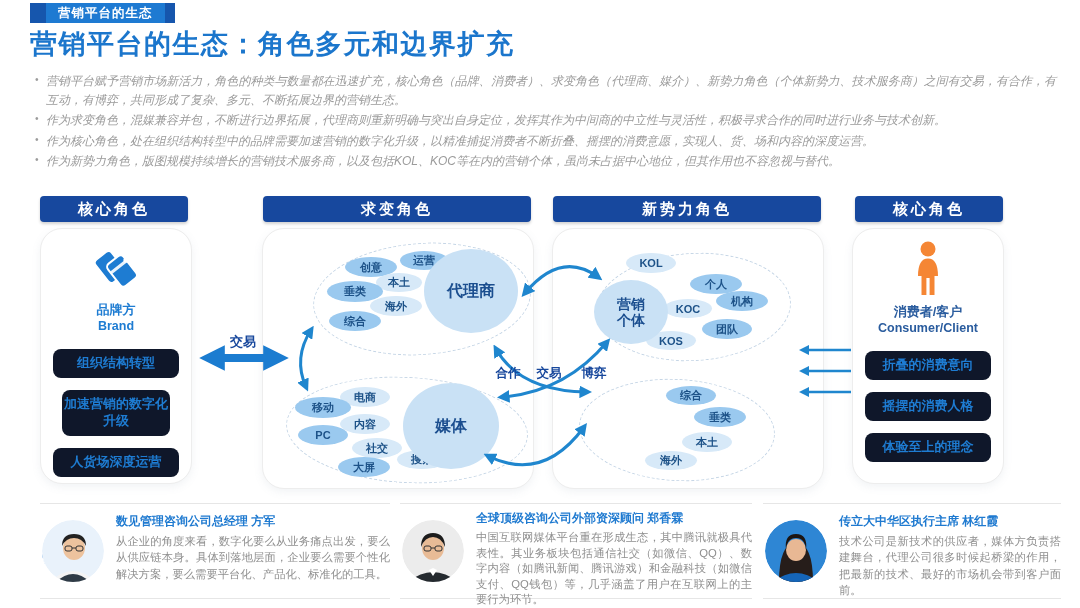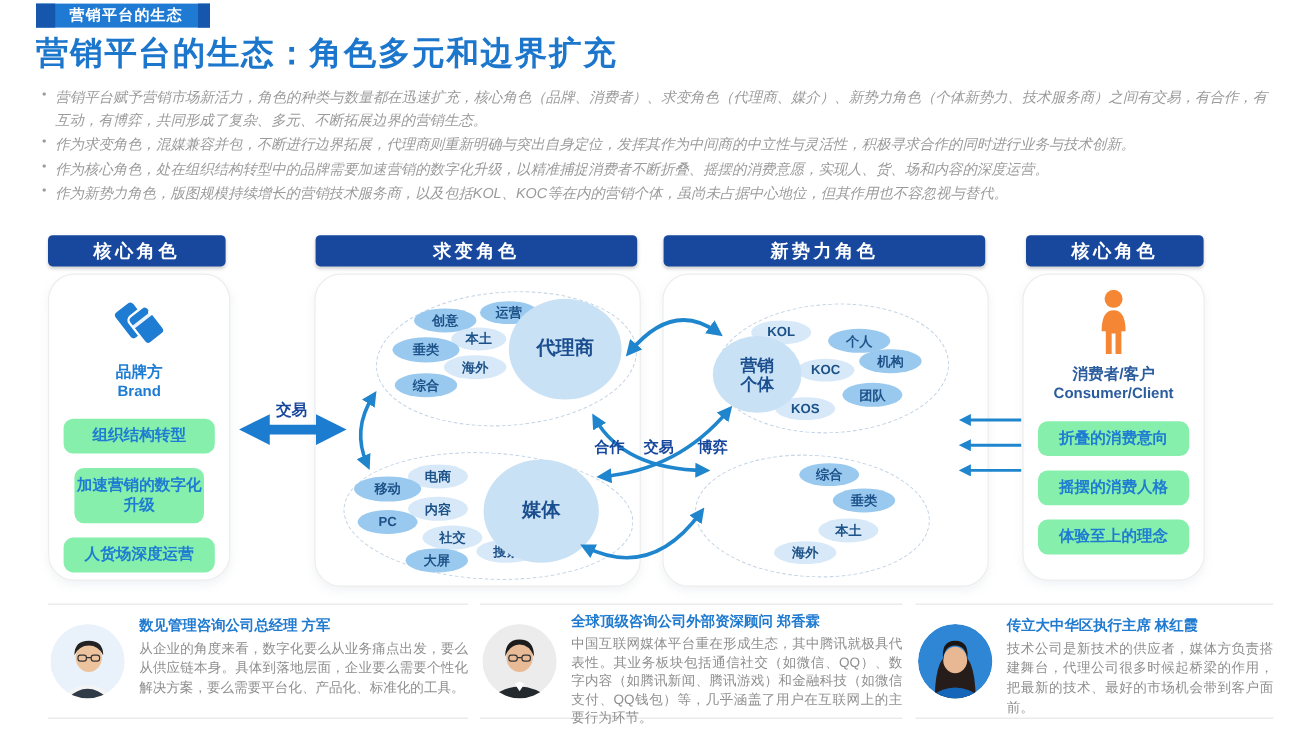--- a/index.html
+++ b/index.html
@@ -33,21 +33,21 @@
   .panel{
     position:absolute;top:228px;background:#fff;border:1px solid #ededed;
     border-radius:22px;box-shadow:0 3px 8px rgba(120,140,160,.10);
   }
   .side-panel{display:flex;flex-direction:column;align-items:center;}
   .side-label-cn{font-size:13px;font-weight:bold;margin-top:6px;}
   .side-label-en{font-size:12.5px;font-weight:bold;}
   .blue-lbl{color:#1e7cd2;}
   .navy-lbl{color:#2a5c9e;}
   .side-item{
-    width:122px;margin-top:12px;background:#86efac;border-radius:8px;color:#1e7cd2;
+    width:122px;margin-top:12px;background:#0f172a;border-radius:8px;color:#1e7cd2;
     font-weight:bold;font-size:13px;text-align:center;padding:6px 2px;line-height:1.3;
   }
   
   .cluster{position:absolute;border:1.5px dashed #c6d6e6;border-radius:50%;}
   .bub{
     position:absolute;display:flex;align-items:center;justify-content:center;
     border-radius:50%;font-weight:bold;color:#1d5288;
   }
   .bub-dark{background:#9ac9ef;font-size:11px;}
   .bub-light{background:#d7e9f8;font-size:11px;}
@@ -117,21 +117,21 @@
   <span class="bub bub-light" style="left:77px;top:185px;width:50px;height:20px;">内容</span>
   <span class="bub bub-dark" style="left:35px;top:196px;width:50px;height:20px;">PC</span>
   <span class="bub bub-light" style="left:89px;top:209px;width:50px;height:20px;">社交</span>
   <span class="bub bub-light" style="left:134px;top:221px;width:50px;height:19px;">搜索</span>
   <span class="bub bub-dark" style="left:75px;top:228px;width:52px;height:20px;">大屏</span>
   <span class="bub bub-big" style="left:140px;top:154px;width:96px;height:86px;">媒体</span>
 </div>
 
 <div class="panel" style="left:552px;width:270px;height:259px;">
   <div class="cluster" style="left:43px;top:24px;width:193px;height:106px;transform:rotate(-3deg);"></div>
-  <span class="bub bub-light" style="left:73px;top:38px;width:50px;height:20px;text-align:center;">KOL</span>
+  <span class="bub bub-light" style="left:73px;top:24px;width:50px;height:20px;text-align:center;">KOL</span>
   <span class="bub bub-dark" style="left:137px;top:45px;width:52px;height:20px;">个人</span>
   <span class="bub bub-dark" style="left:163px;top:62px;width:52px;height:20px;">机构</span>
   <span class="bub bub-light" style="left:111px;top:70px;width:48px;height:19px;">KOC</span>
   <span class="bub bub-dark" style="left:149px;top:90px;width:50px;height:20px;">团队</span>
   <span class="bub bub-light" style="left:93px;top:102px;width:50px;height:19px;">KOS</span>
   <span class="bub bub-big" style="left:41px;top:51px;width:74px;height:64px;font-size:14px;">
       <span class="wrap2">营销个体</span>
     </span>
 
   <div class="cluster" style="left:26px;top:150px;width:194px;height:100px;transform:rotate(3deg);"></div>

